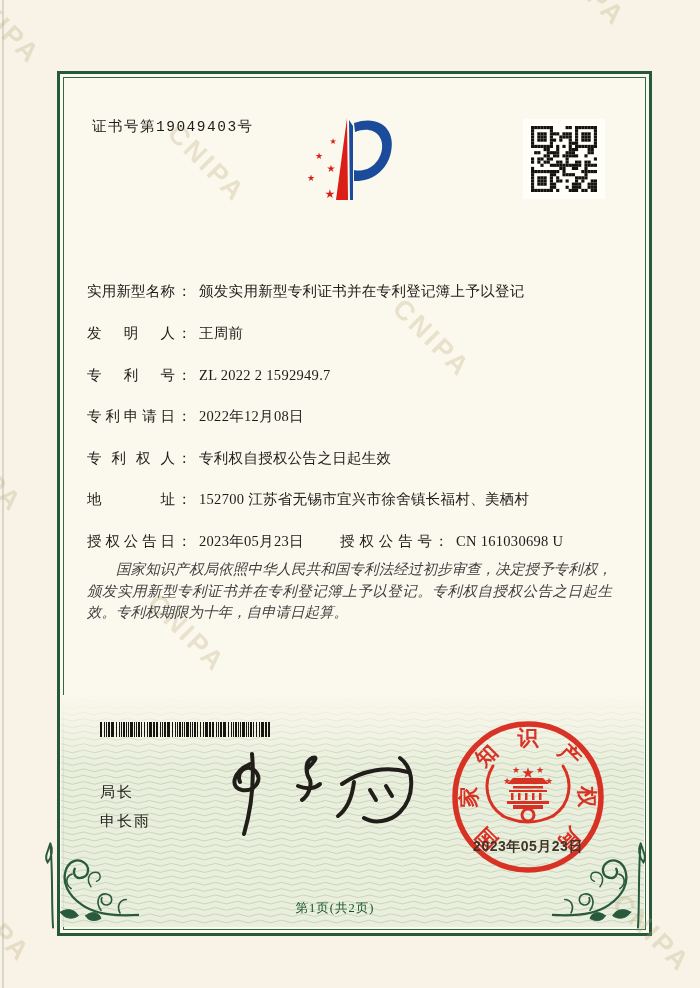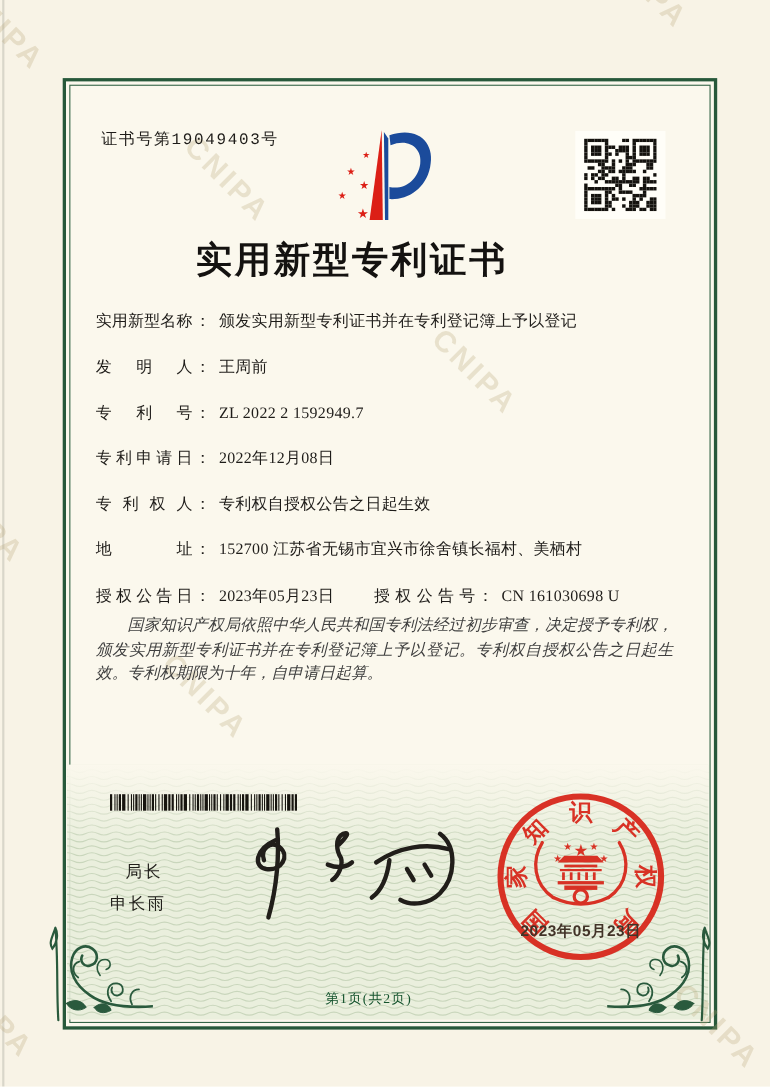--- a/index.html
+++ b/index.html
@@ -46,21 +46,21 @@
   .pair2{position:absolute;left:253px;top:0;}
   .pair2 .lbl{width:92px;}
   .paras{position:absolute;left:87px;top:559px;width:525px;
     font-style:italic;font-size:14.5px;line-height:21.5px;color:#404040;
     text-align:justify;}
   .paras p{margin:0;text-indent:2em;}
   .barcode{position:absolute;left:100px;top:722px;width:178px;height:15px;display:flex;align-items:stretch;}
   .barcode i{display:block;height:100%;background:#17150f;}
   .issuer{position:absolute;left:100px;font-family:"Liberation Sans","DejaVu Sans",sans-serif;
     font-size:15px;letter-spacing:2px;color:#22201c;}
-  .issuer-title{top:783px;margin-left:14px;}
+  .issuer-title{top:783px;}
   .issuer-name{top:812px;}
   .sig{position:absolute;left:212px;top:746px;}
   .seal{position:absolute;left:443px;top:712px;opacity:.95;}
   .ring-ch{font-size:21px;font-weight:bold;fill:#d8281c;font-family:"Liberation Serif",serif;}
   .seal-date{font-size:14px;font-weight:bold;fill:#39291e;letter-spacing:.5px;
     font-family:"Liberation Sans",sans-serif;}
   .page-info{position:absolute;left:235px;top:900px;width:200px;text-align:center;
     font-size:12.5px;letter-spacing:1px;color:#14532d;}
   .note-box{position:absolute;left:255px;top:934px;width:164px;height:30px;background:#fffdf6;
     display:flex;align-items:center;justify-content:center;}
@@ -381,21 +381,20 @@
           <rect x="37.71" y="62.86" width="3.14" height="3.14" fill="#14120e"></rect>
           <rect x="40.86" y="62.86" width="3.14" height="3.14" fill="#14120e"></rect>
           <rect x="44.00" y="62.86" width="3.14" height="3.14" fill="#14120e"></rect>
           <rect x="50.29" y="62.86" width="3.14" height="3.14" fill="#14120e"></rect>
           <rect x="53.43" y="62.86" width="3.14" height="3.14" fill="#14120e"></rect>
           <rect x="59.71" y="62.86" width="3.14" height="3.14" fill="#14120e"></rect>
           <rect x="62.86" y="62.86" width="3.14" height="3.14" fill="#14120e"></rect>
         </svg>
     </div>
 
-    <h1 class="title">实用新型专利证书</h1>
 
     <div class="row" style="top:282px">
       <span class="lbl">
           <span>实</span>
           <span>用</span>
           <span>新</span>
           <span>型</span>
           <span>名</span>
           <span>称</span>
         </span><span class="colon">：</span><span class="val">颁发实用新型专利证书并在专利登记簿上予以登记</span>

